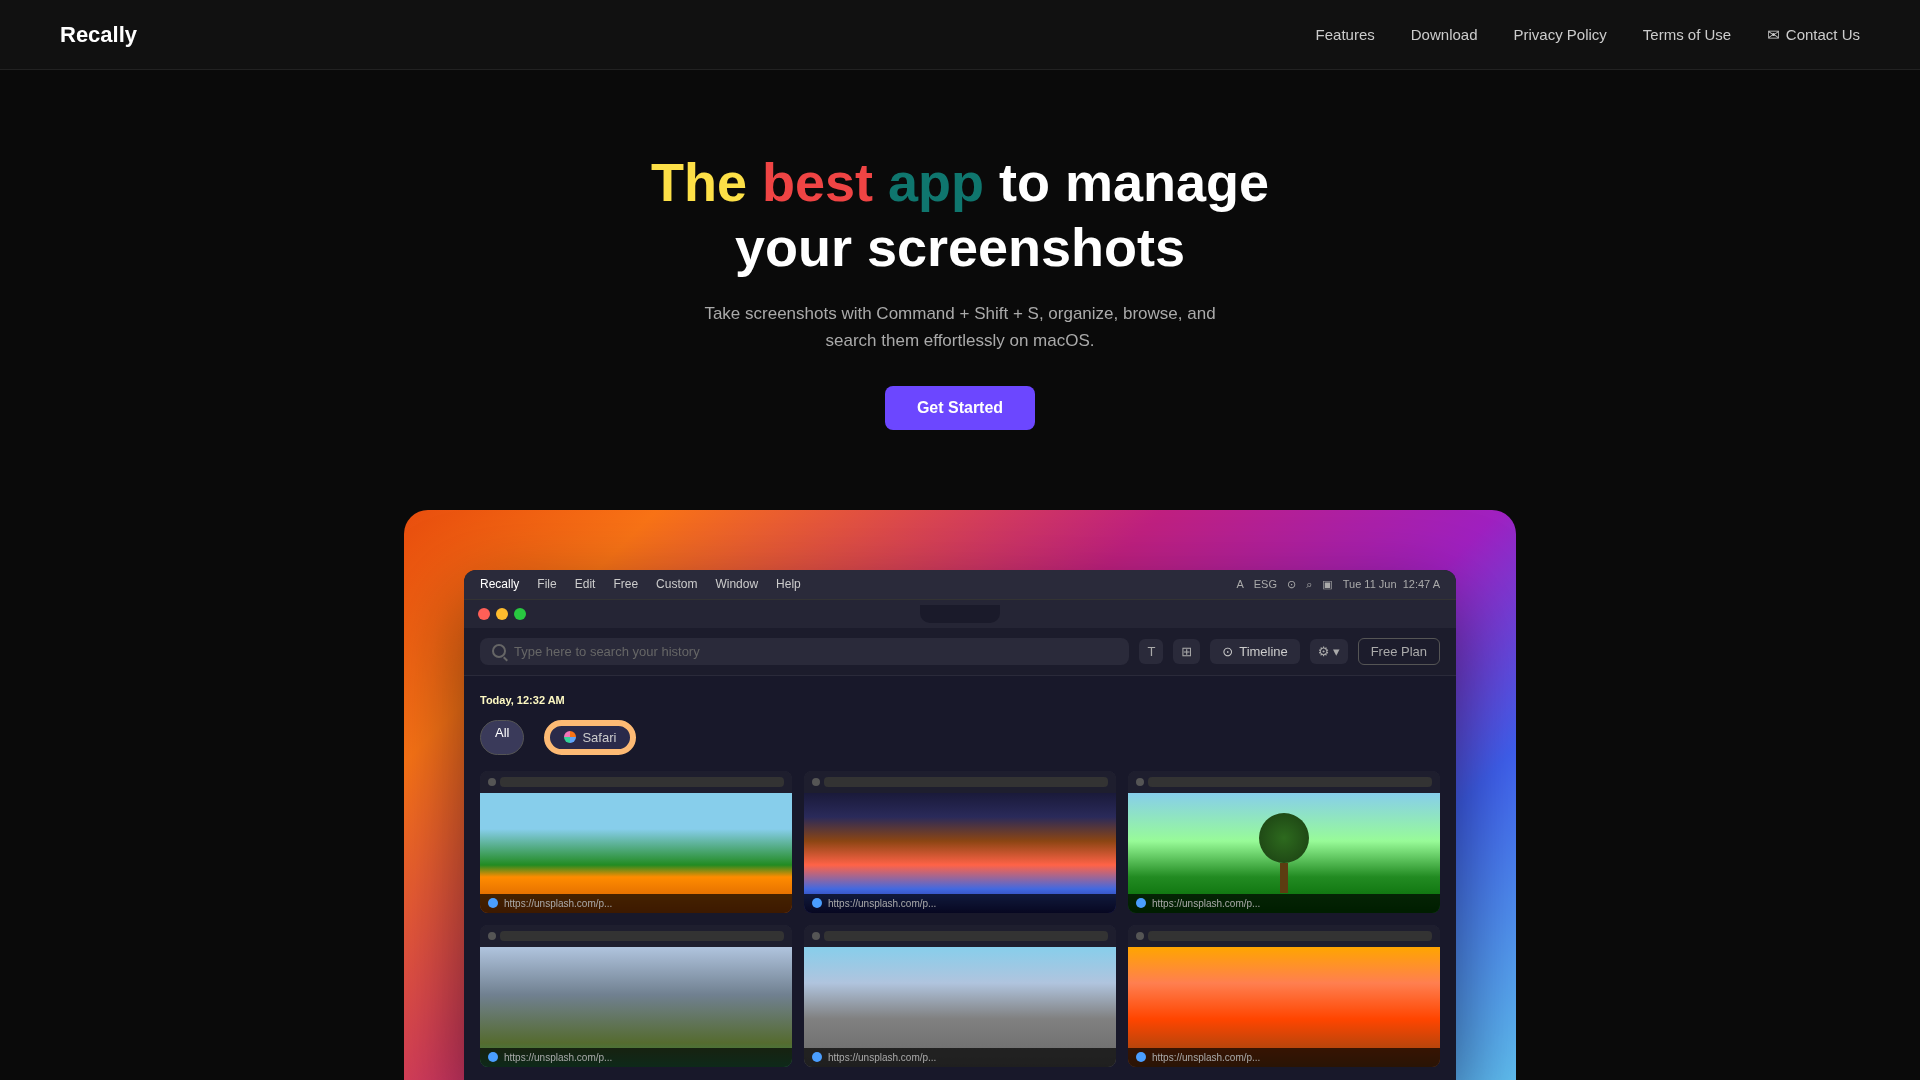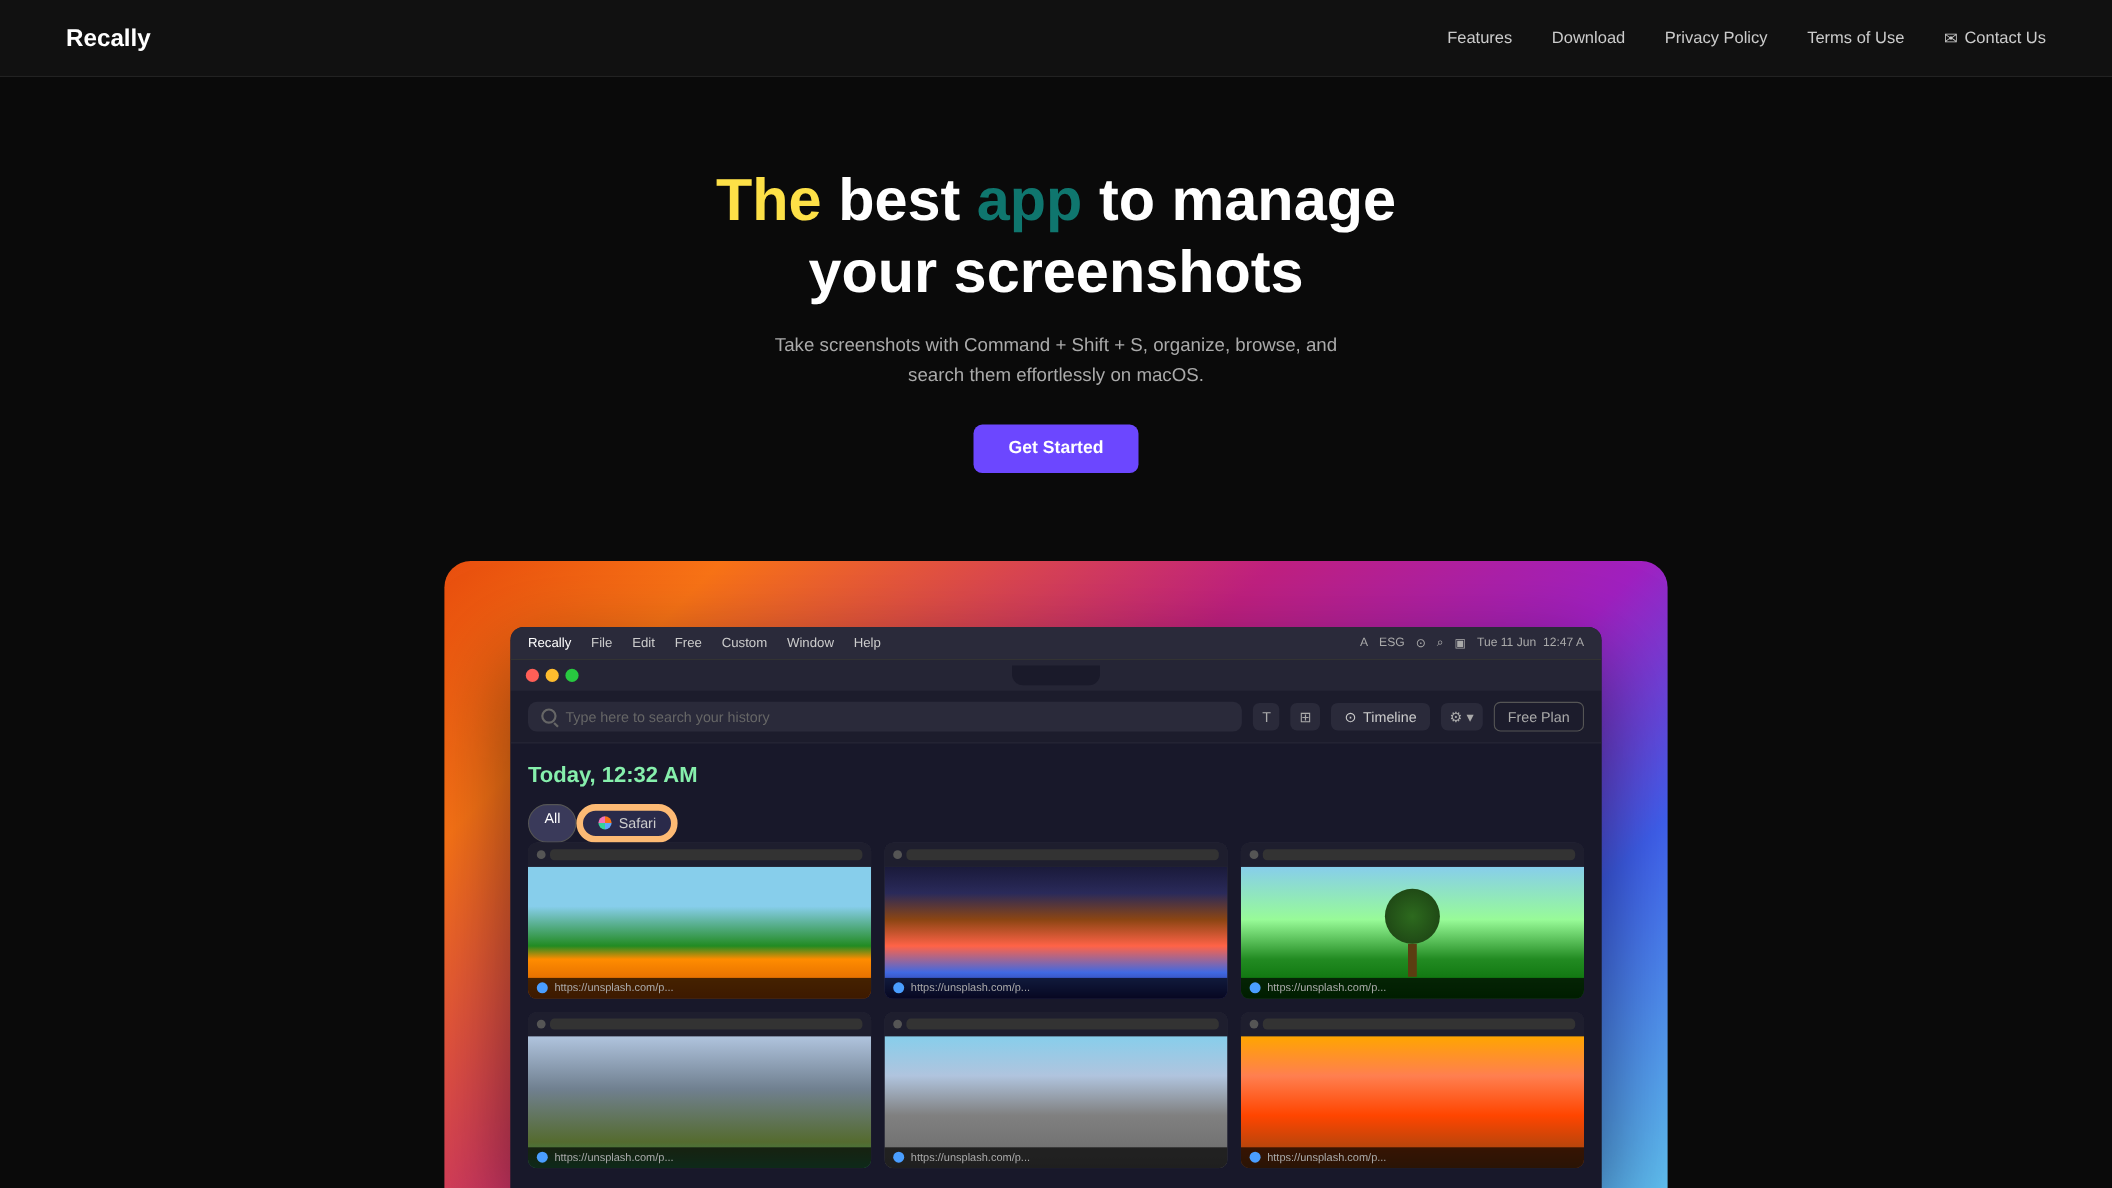--- a/index.html
+++ b/index.html
@@ -49,21 +49,21 @@
       padding: 80px 20px 40px;
     }
     .hero-title {
       font-size: 54px;
       font-weight: 800;
       line-height: 1.2;
       color: #fff;
       margin-bottom: 20px;
     }
     .hero-title .word-the { color: #fde047; }
-    .hero-title .word-best { color: #ffffff; }
+    .hero-title .word-best { color: #ef4444; }
     .hero-title .word-app { color: #0f766e; }
     .hero-subtitle {
       color: #aaa;
       font-size: 17px;
       max-width: 520px;
       margin: 0 auto 32px;
       line-height: 1.6;
     }
     .cta-button {
       display: inline-block;
@@ -216,29 +216,29 @@
       color: #aaa;
       padding: 5px 12px;
       font-size: 13px;
     }
 
     .mac-content {
       background: #18182a;
       padding: 18px 16px;
     }
     .content-date {
-      font-size: 20px;
+      font-size: 11px;
       font-weight: 600;
-      color: #86efac;
+      color: #fef9c3;
       margin-bottom: 14px;
     }
     .filter-bar {
       display: flex;
-      gap: 0;
-      margin-bottom: 0;
+      gap: 20px;
+      margin-bottom: 16px;
     }
     .filter-pill {
       padding: 4px 14px;
       border-radius: 20px;
       font-size: 13px;
       cursor: pointer;
     }
     .filter-pill.active {
       background: #3a3a5a;
       color: #fff;

